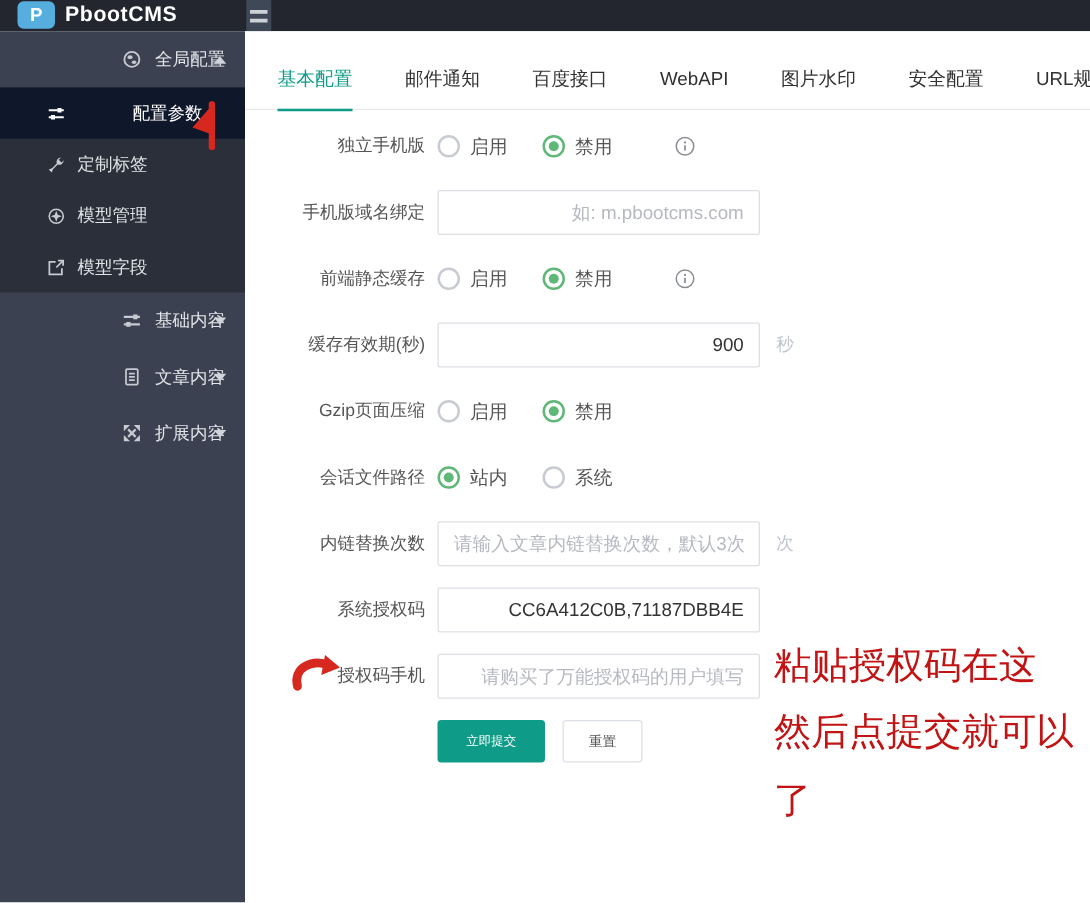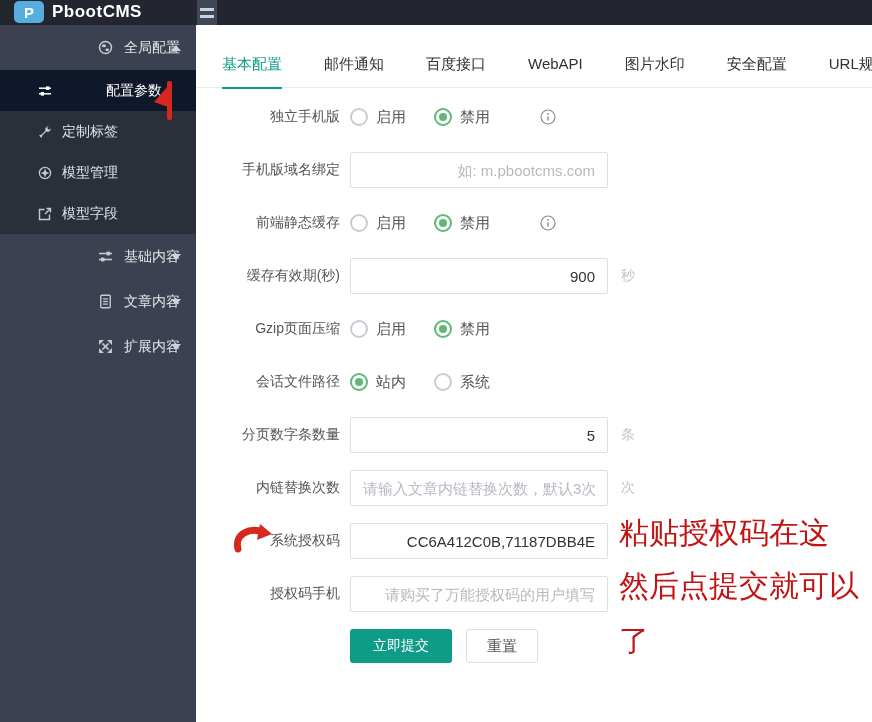--- a/index.html
+++ b/index.html
@@ -75,25 +75,25 @@
   .ropt.checked .radio { border-color:#5fb878; }
   .radio .dot { width:8px; height:8px; border-radius:50%; background:transparent; }
   .ropt.checked .radio .dot { background:#5fb878; }
   .ropt .olabel { margin-left:8px; font-size:15px; color:#555; }
 
   .info { width:16px; height:16px; margin-left:22px; color:#8a8d93; cursor:pointer; flex:0 0 auto; }
 
   .btnrow { display:flex; align-items:center; margin-bottom:0; height:34px; }
   .btn-submit {
     height:34px; padding:0 23px; background:#0e9b87; color:#fff; border:none; border-radius:3px;
-    font-size:14px; cursor:pointer; font-family:"Liberation Sans", sans-serif;
+    font-size:10px; cursor:pointer; font-family:"Liberation Sans", sans-serif;
   }
   .btn-reset {
     height:34px; padding:0 20px; margin-left:14px; background:#fff; color:#555;
-    border:1px solid #dcdfe6; border-radius:3px; font-size:15px; cursor:pointer;
+    border:1px solid #dcdfe6; border-radius:3px; font-size:11px; cursor:pointer;
     font-family:"Liberation Sans", sans-serif;
   }
 
   
   .anno { position:absolute; z-index:10; pointer-events:none; }
   .anno-text {
     color:#c21414; font-family:"Liberation Serif", serif; font-size:30px; line-height:1;
     white-space:nowrap;
   }
   #anno-line1 { left:619px; top:518px; }
@@ -324,25 +324,20 @@
         <span class="olabel">站内</span>
       </div>
       <div class="ropt">
         <span class="radio">
             <span class="dot"></span>
           </span>
         <span class="olabel">系统</span>
       </div>
     </div>
 
-    <div class="frow">
-      <div class="flabel">分页数字条数量</div>
-      <input class="tinput" type="text" value="5" style="">
-      <span class="suffix">条</span>
-    </div>
 
     <div class="frow">
       <div class="flabel">内链替换次数</div>
       <input class="tinput" type="text" placeholder="请输入文章内链替换次数，默认3次" style="">
       <span class="suffix">次</span>
     </div>
 
     <div class="frow">
       <div class="flabel">系统授权码</div>
       <input class="tinput" type="text" value="CC6A412C0B,71187DBB4E" style="">

